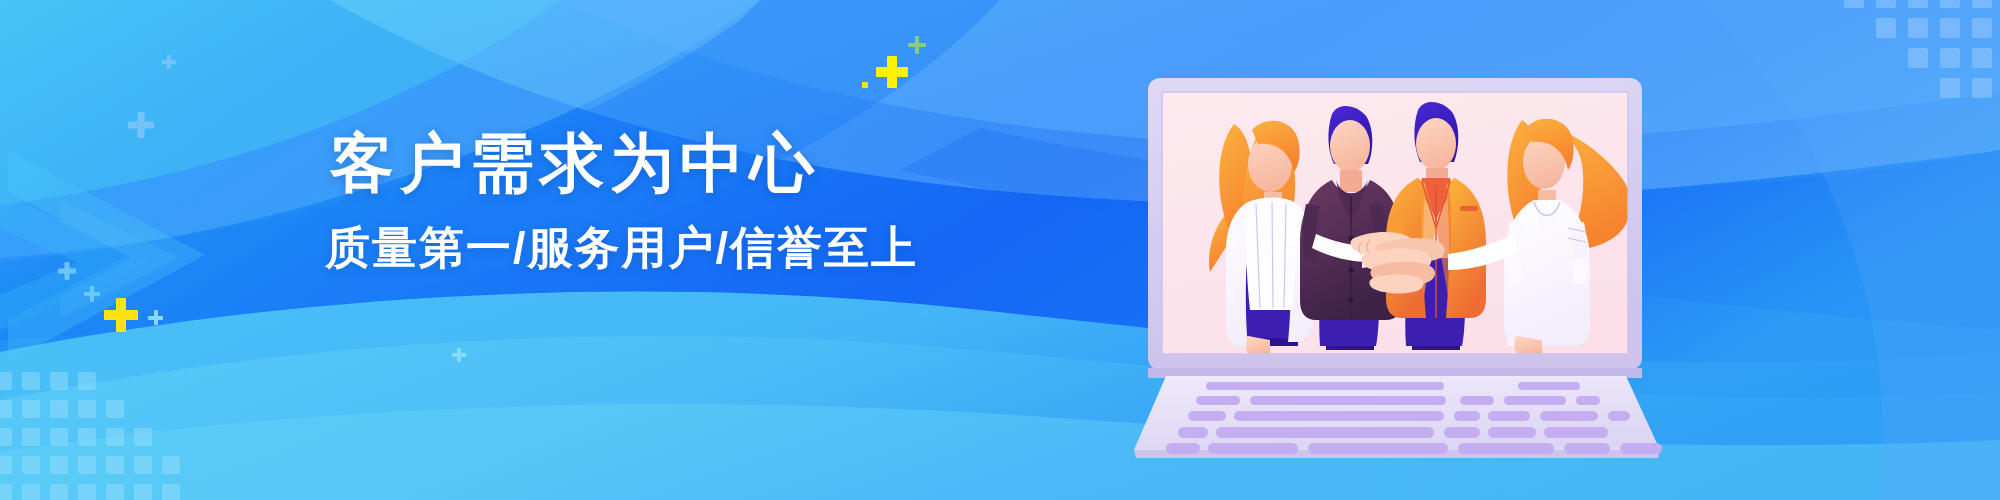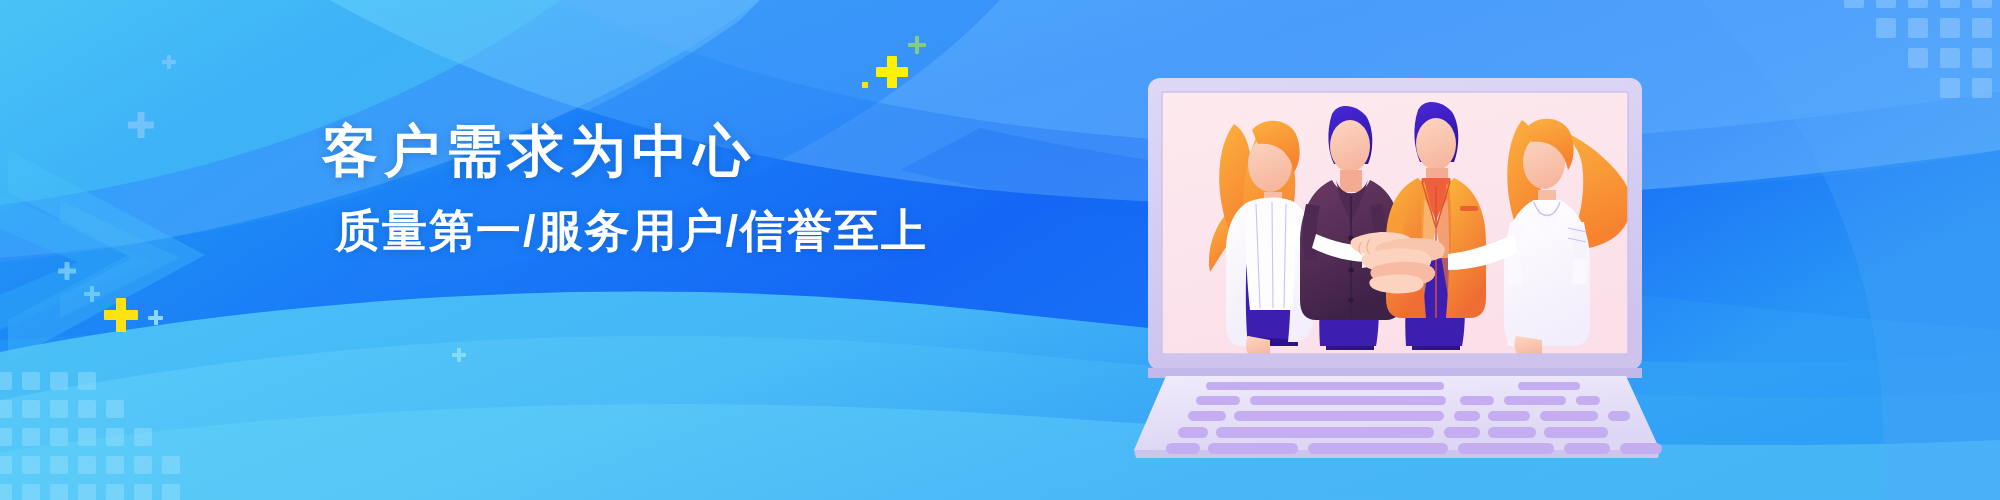--- a/index.html
+++ b/index.html
@@ -8,26 +8,26 @@
     position:relative;width:2000px;height:500px;overflow:hidden;
     font-family:"Liberation Sans","DejaVu Sans",sans-serif;
     background:linear-gradient(110deg,#37b4f2 0%,#29a6f4 12%,#1f8bf6 26%,#1a76f8 42%,#1668f6 60%,#1462f4 78%,#1d7cf7 92%,#2f9df5 100%);
   }
   .layer{position:absolute;inset:0;}
   .layer svg{display:block;width:100%;height:100%;}
 
   
   .textblock{position:absolute;left:318px;top:118px;width:760px;z-index:40;}
   .title{
-    margin:4px;color:#ffffff;font-size:56px;line-height:1.04;
+    margin:12px;color:#ffffff;font-size:64px;line-height:1.04;
     font-weight:900;letter-spacing:6px;white-space:nowrap;
     text-shadow:0 2px 10px rgba(8,50,120,.28);
   }
   .subtitle{
-    margin:26px 0 0 17px;color:#ffffff;font-size:45px;line-height:1.1;
+    margin:26px 0 0 7px;color:#ffffff;font-size:45px;line-height:1.1;
     font-weight:700;letter-spacing:2px;white-space:nowrap;
     text-shadow:0 2px 8px rgba(8,50,120,.22);
   }
 
   
   .illus{position:absolute;left:1130px;top:46px;width:530px;height:420px;z-index:35;}
   .illus svg{display:block;width:100%;height:100%;overflow:visible;}
 
   
   .plus{position:absolute;z-index:38;}

